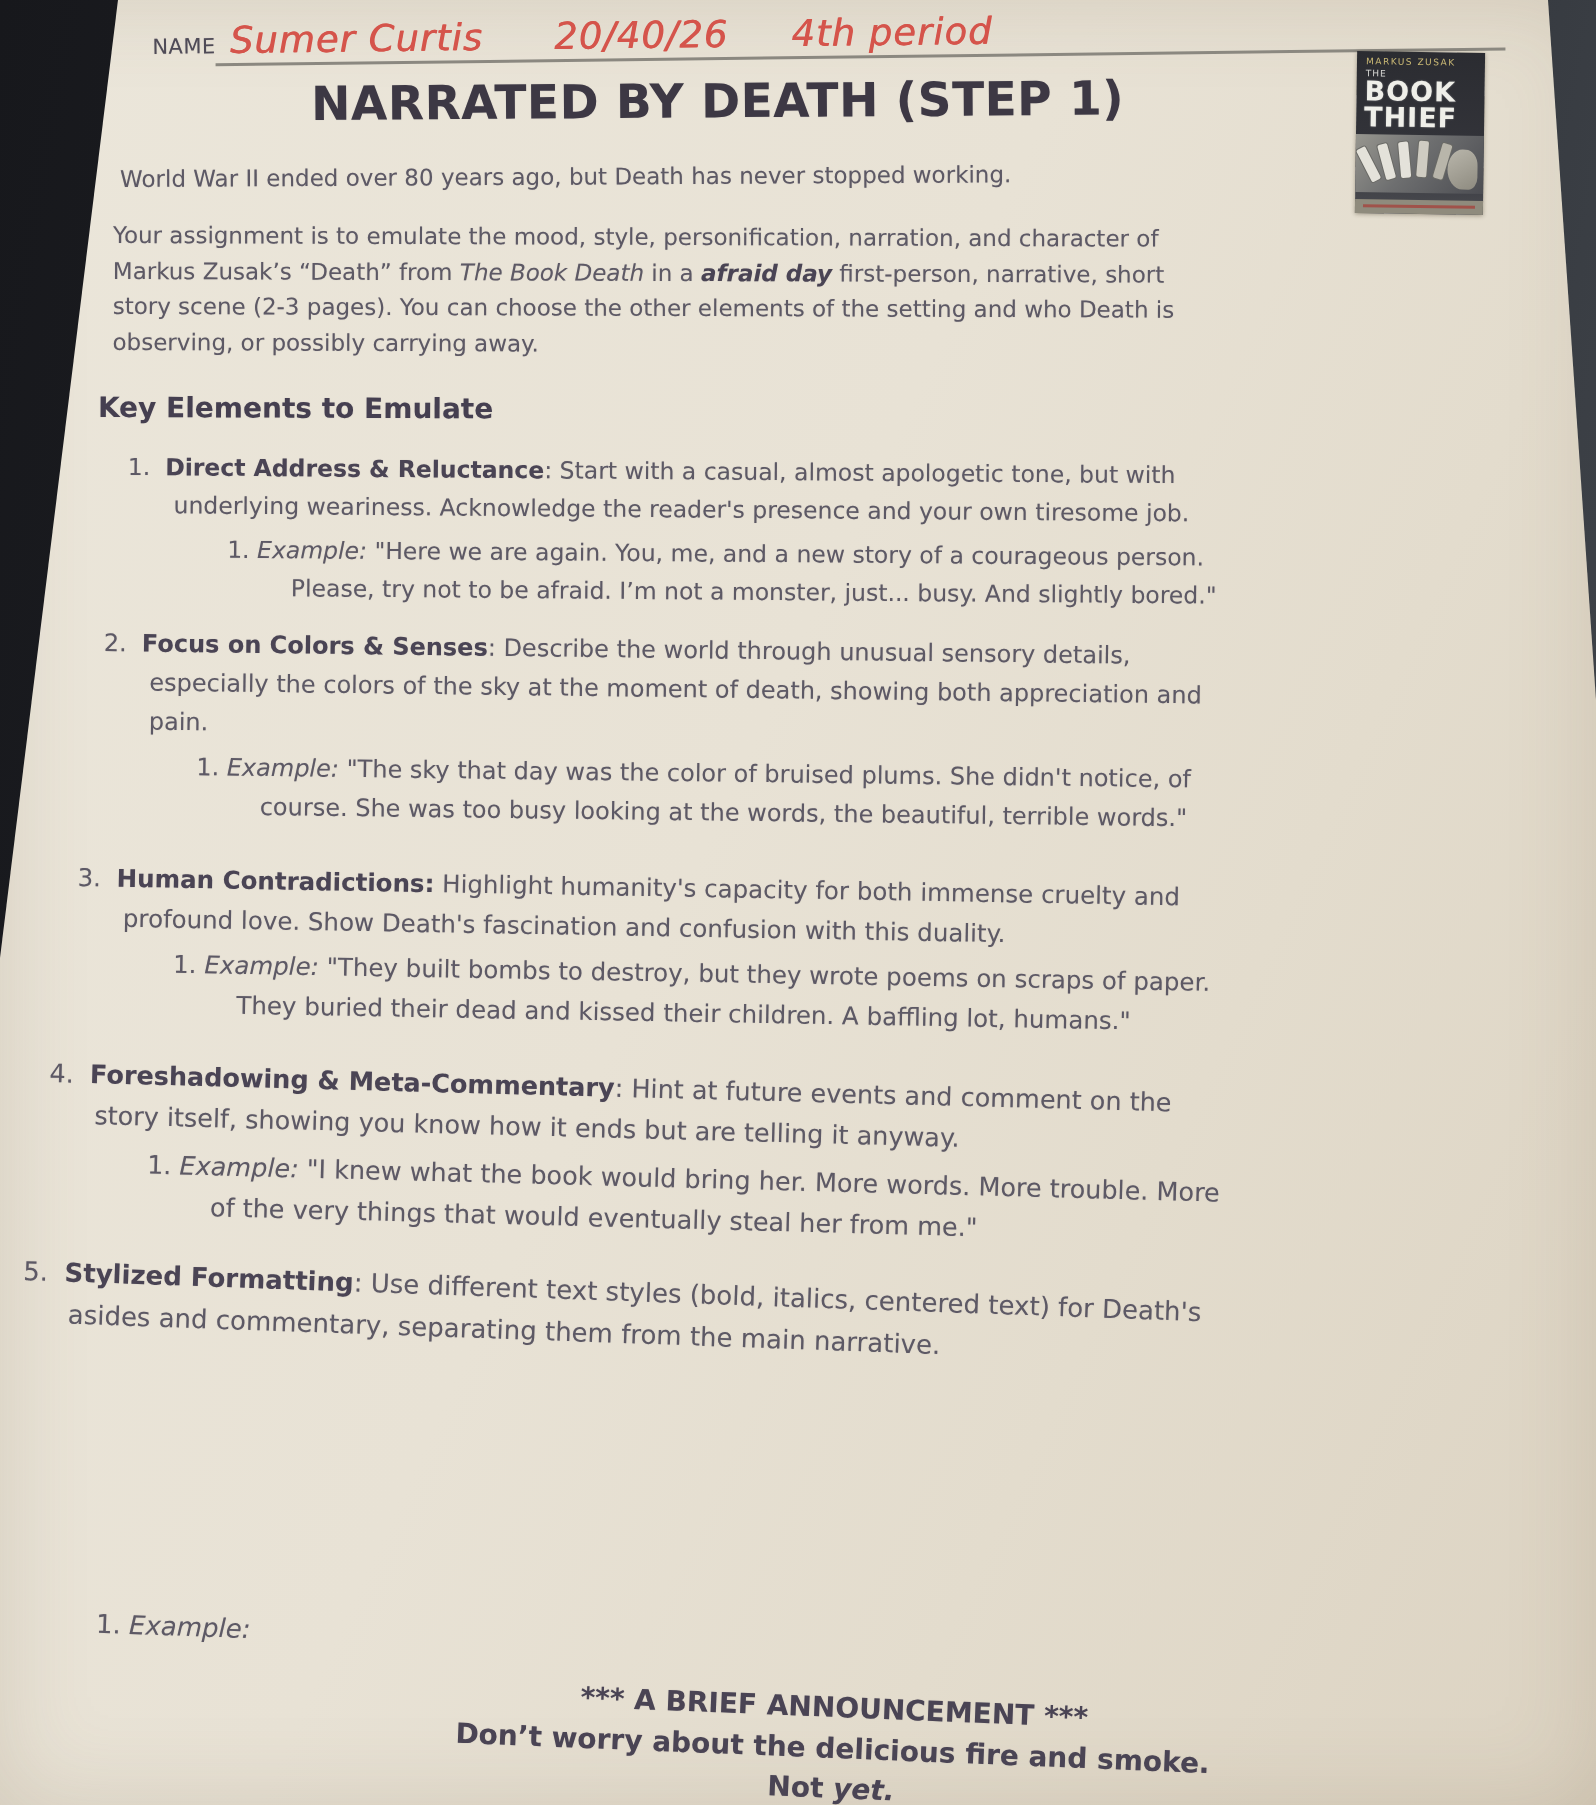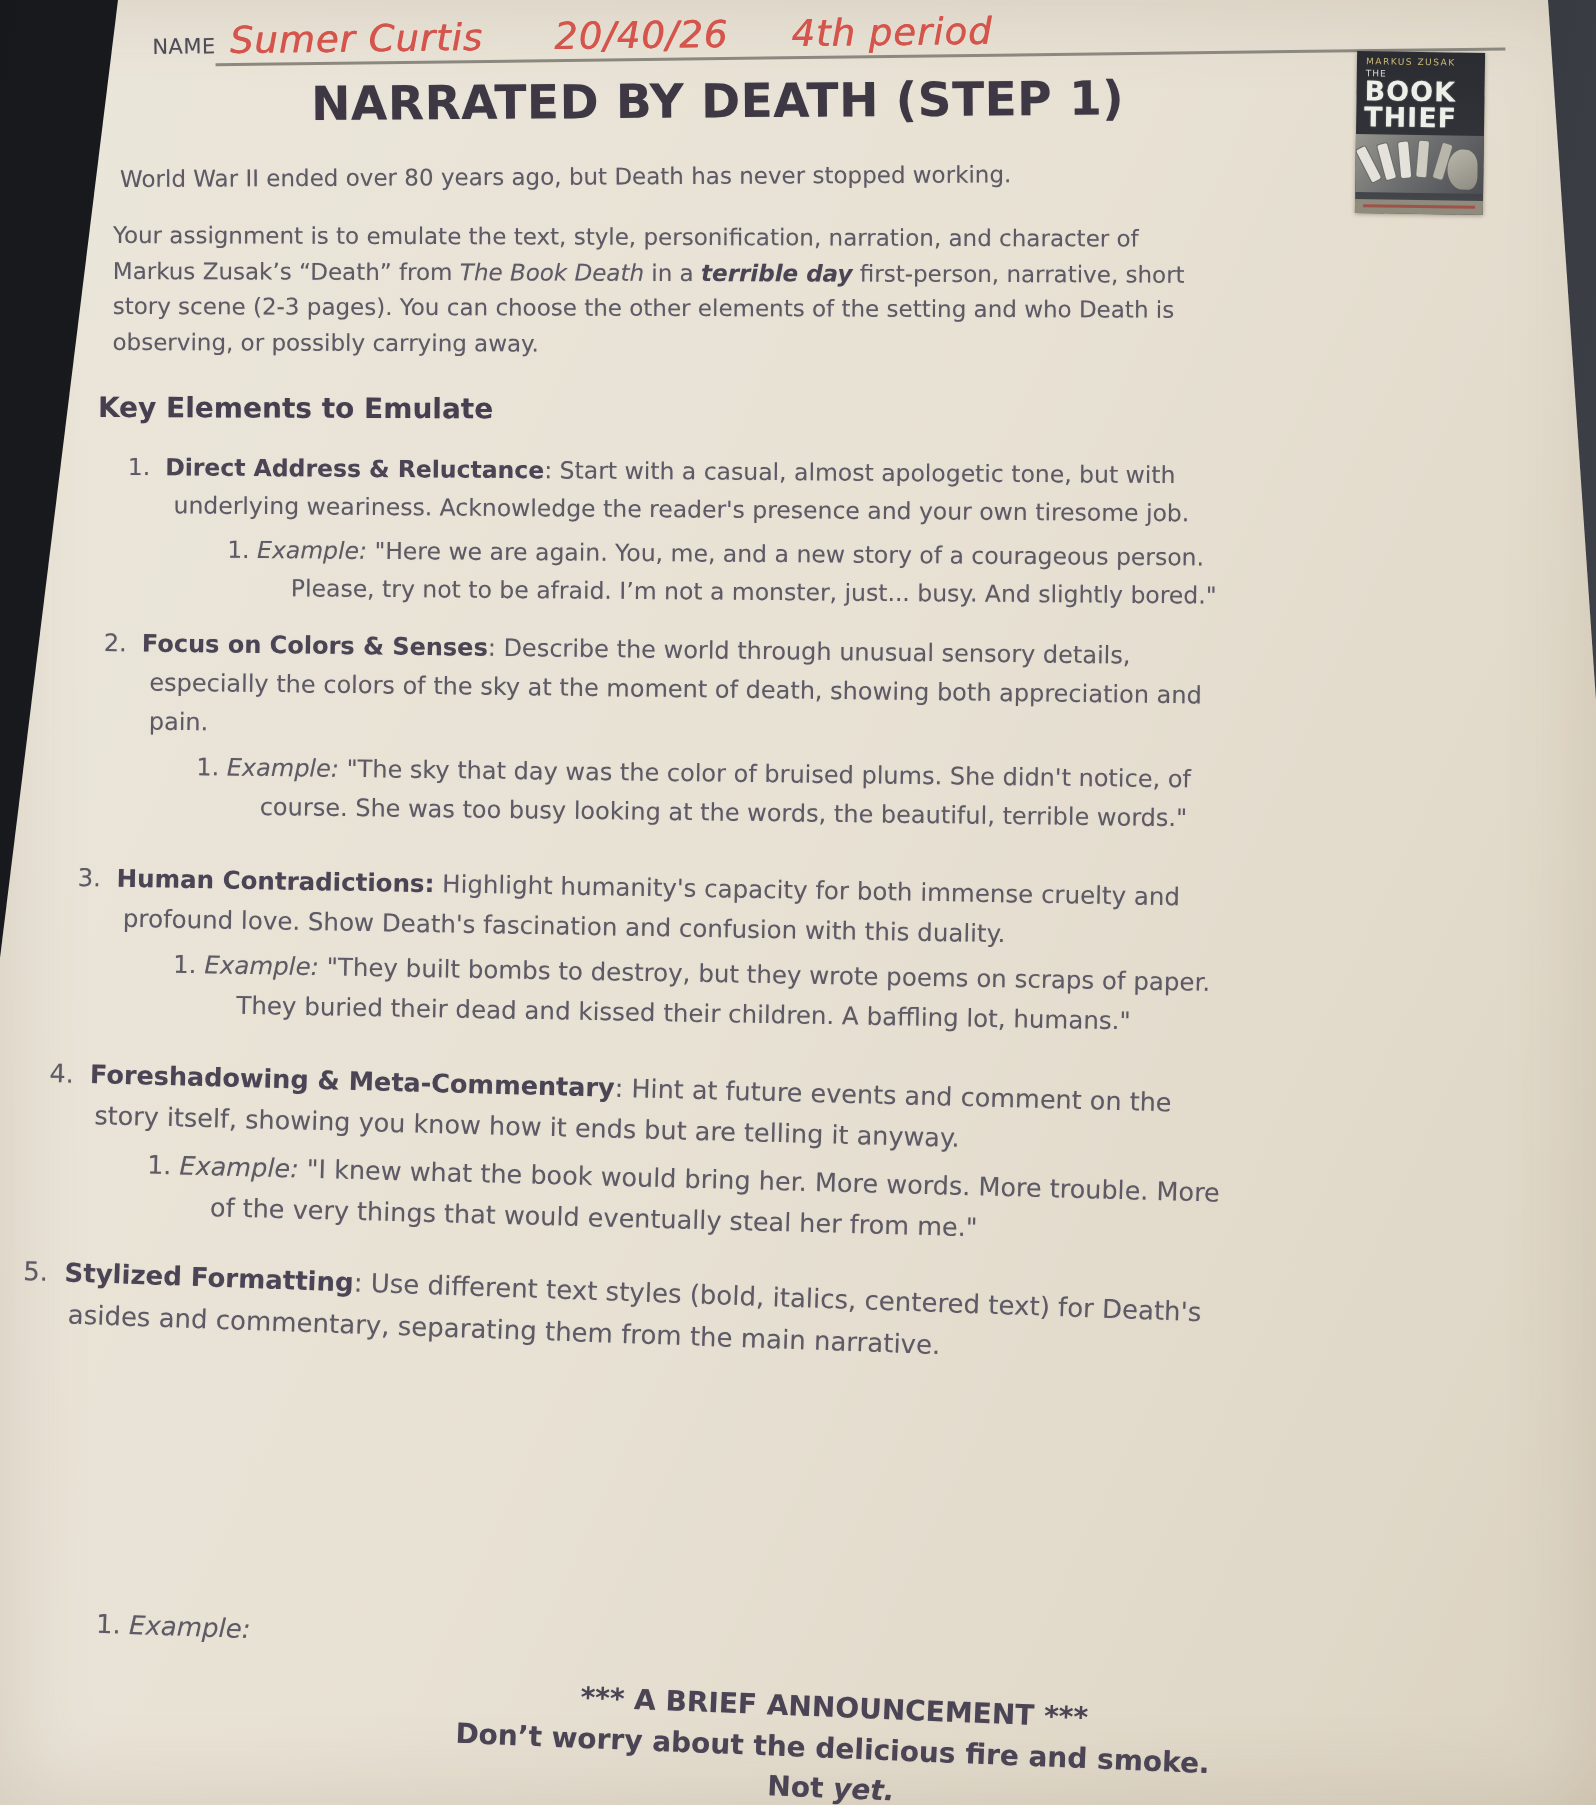--- a/index.html
+++ b/index.html
@@ -117,22 +117,22 @@
         <span class="domino d3"></span>
         <span class="domino d4"></span>
         <span class="domino d5"></span>
         <span class="bc-hand"></span>
       </div>
       <div class="bc-footer"></div>
     </div>
 
     <div class="sec-intro">World War II ended over 80 years ago, but Death has never stopped working.</div>
 
-    <div class="sec-para"><span>Your assignment is to emulate the text, style, personification, narration, and character of
-Markus Zusak’s “Death” from </span><span class="r-i">The Book Death</span><span> in a </span><span class="r-bi">terrible day</span><span> first-person, narrative, short
+    <div class="sec-para"><span>Your assignment is to emulate the mood, style, personification, narration, and character of
+Markus Zusak’s “Death” from </span><span class="r-i">The Book Death</span><span> in a </span><span class="r-bi">afraid day</span><span> first-person, narrative, short
 story scene (2-3 pages). You can choose the other elements of the setting and who Death is
 observing, or possibly carrying away.</span></div>
 
     <div class="sec-keyhead">Key Elements to Emulate</div>
 
     <div id="key-items">
         <div class="item it1">
           <div class="item-body"><span>1.  </span><span class="r-b">Direct Address &amp; Reluctance</span><span>: Start with a casual, almost apologetic tone, but with
 underlying weariness. Acknowledge the reader's presence and your own tiresome job.</span></div>
           <div class="item-example"><span>1. </span><span class="r-i">Example:</span><span> "Here we are again. You, me, and a new story of a courageous person.

